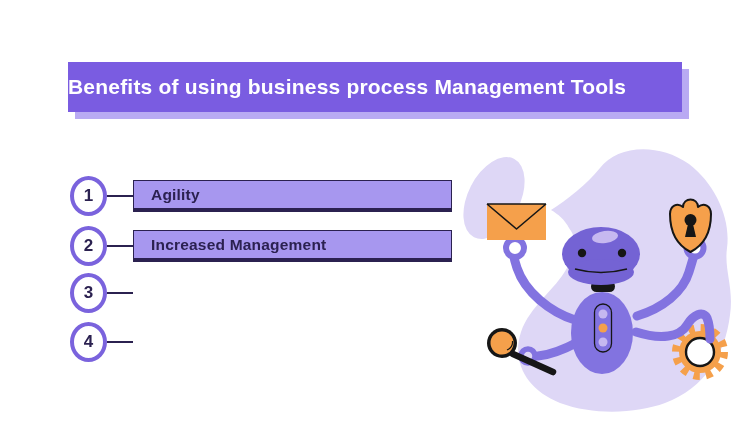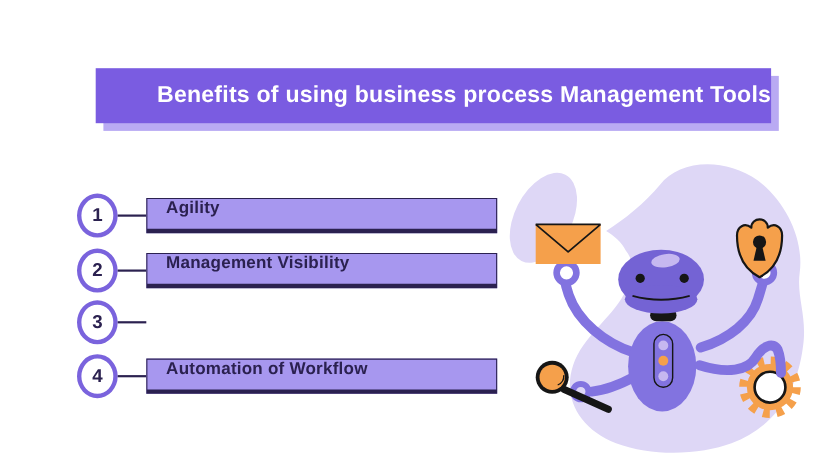--- a/index.html
+++ b/index.html
@@ -16,40 +16,40 @@
   }
   html,body{margin:0;padding:0;}
   body{font-family:"Liberation Sans",sans-serif;background:#ffffff;}
   .stage{
     position:relative;width:743px;height:423px;background:#ffffff;overflow:hidden;
   }
   .banner{
     position:absolute;left:68px;top:62px;width:614px;height:50px;
     background:var(--banner-purple);
     box-shadow:7px 7px 0 0 var(--banner-shadow);
-    display:flex;align-items:center;justify-content:flex-end;margin-left:19px;
+    display:flex;align-items:center;justify-content:flex-start;
   }
   .banner-title{
     color:#ffffff;font-size:21px;font-weight:bold;letter-spacing:.2px;white-space:nowrap;
   }
   .row{
     position:absolute;left:70px;height:40px;display:flex;align-items:center;
   }
   .num-circle{
     width:37px;height:40px;box-sizing:border-box;border:4px solid var(--circle-ring-purple);
     border-radius:50%;background:#ffffff;display:flex;align-items:center;justify-content:center;
     color:var(--navy);font-size:17px;font-weight:bold;flex:0 0 auto;
   }
   .connector{
     width:26px;height:2px;background:var(--navy);flex:0 0 auto;
   }
   .bar{
     width:319px;height:32px;box-sizing:border-box;background:var(--bar-purple);
     border:1px solid var(--navy);border-bottom:4px solid var(--navy);
-    display:flex;align-items:flex-start;padding-left:17px;flex:0 0 auto;
+    display:flex;align-items:center;padding-left:17px;flex:0 0 auto;
   }
   .bar-label{
     color:var(--navy);font-size:15.5px;font-weight:bold;letter-spacing:.2px;white-space:nowrap;
   }
   .illu{
     position:absolute;left:455px;top:140px;width:288px;height:283px;
   }
 </style>
 </head>
 <body>
@@ -69,39 +69,36 @@
       <span class="bar-label">Agility</span>
     </div>
   </div>
 
   <div class="row" style="top:226px">
     <div class="num-circle">
       <span>2</span>
     </div>
     <div class="connector"></div>
     <div class="bar">
-      <span class="bar-label">Management Visibility</span>
+      <span class="bar-label">Increased Management</span>
     </div>
   </div>
 
   <div class="row" style="top:273px">
     <div class="num-circle">
       <span>3</span>
     </div>
     <div class="connector"></div>
   </div>
 
   <div class="row" style="top:322px">
     <div class="num-circle">
       <span>4</span>
     </div>
     <div class="connector"></div>
-    <div class="bar">
-      <span class="bar-label">Automation of Workflow</span>
-    </div>
   </div>
 
   <svg class="illu" viewBox="0 0 288 283" aria-hidden="true">
 
     <g>
       <ellipse cx="39" cy="58" rx="26" ry="44" transform="rotate(27 39 58)" fill="var(--blob-lavender)"></ellipse>
       <path fill="var(--blob-lavender)" d="M 145 28
         C 162 6, 202 2, 234 24
         C 260 44, 276 78, 272 108
         C 269 130, 279 148, 275 175

